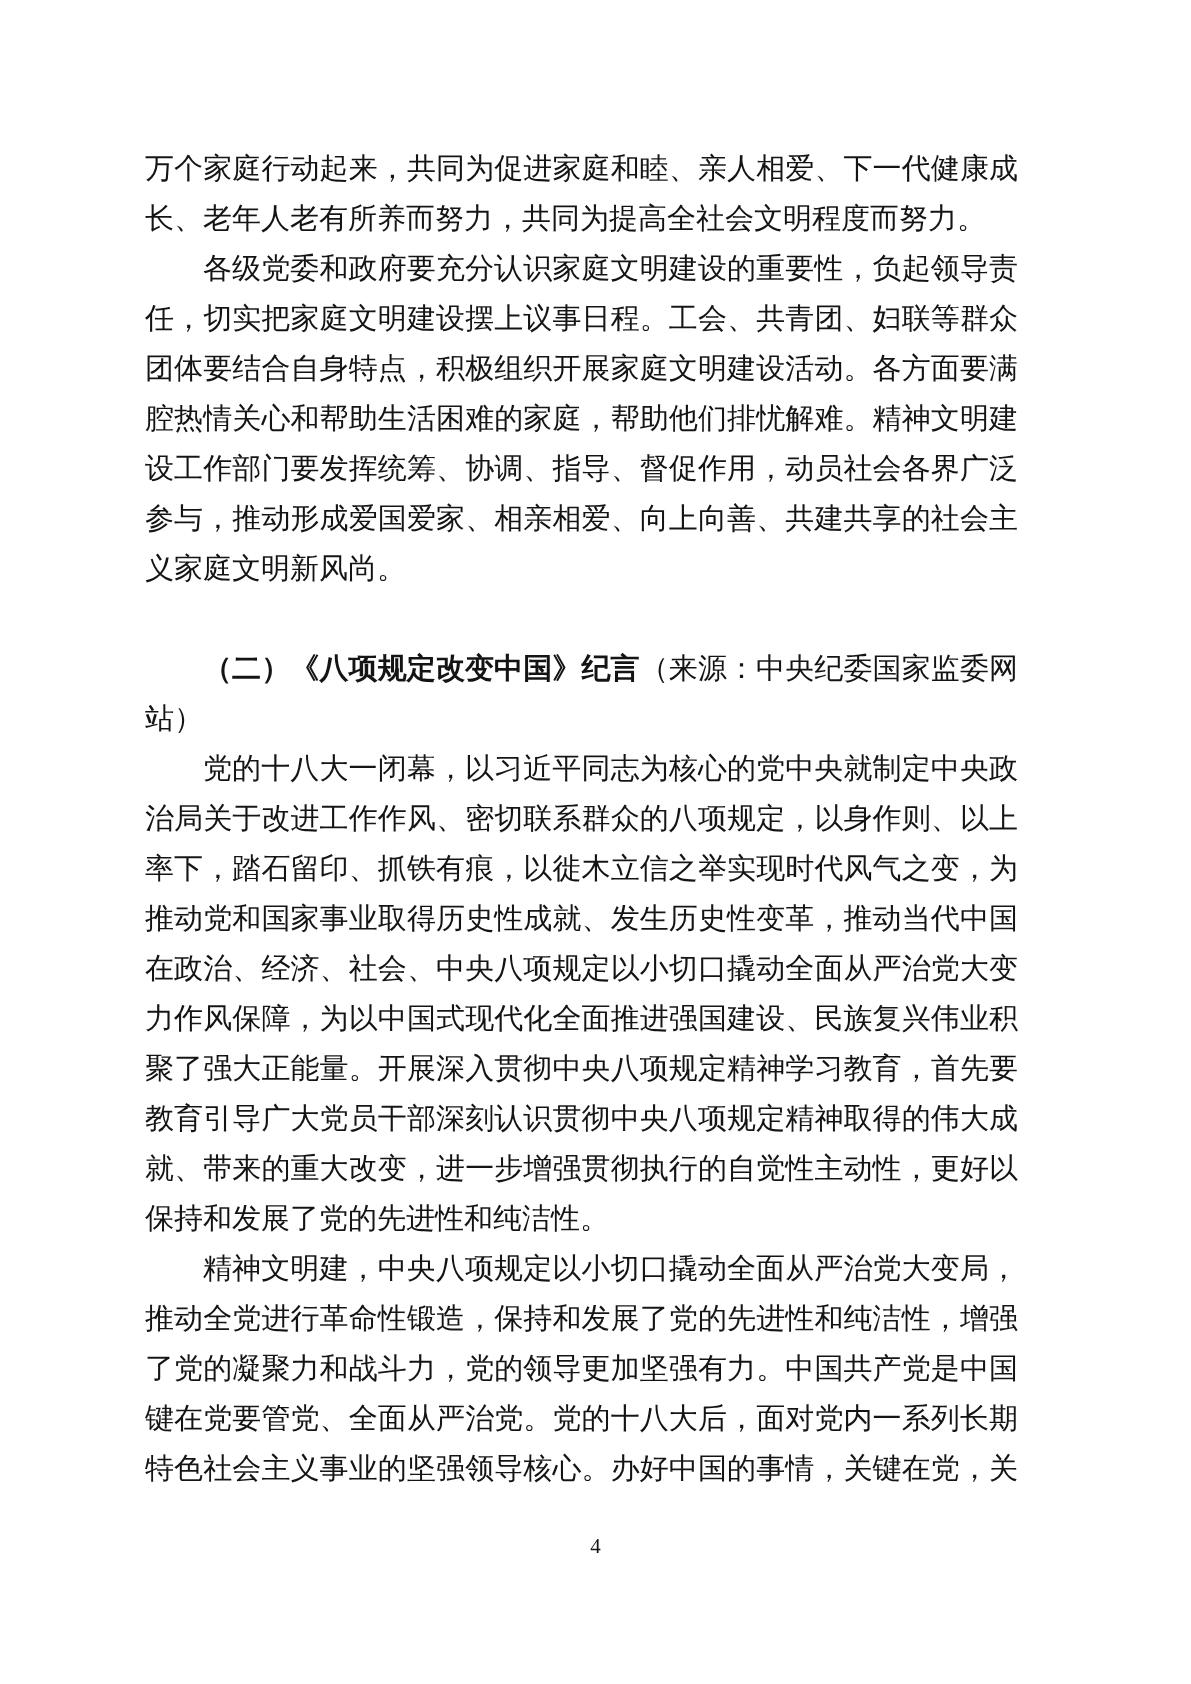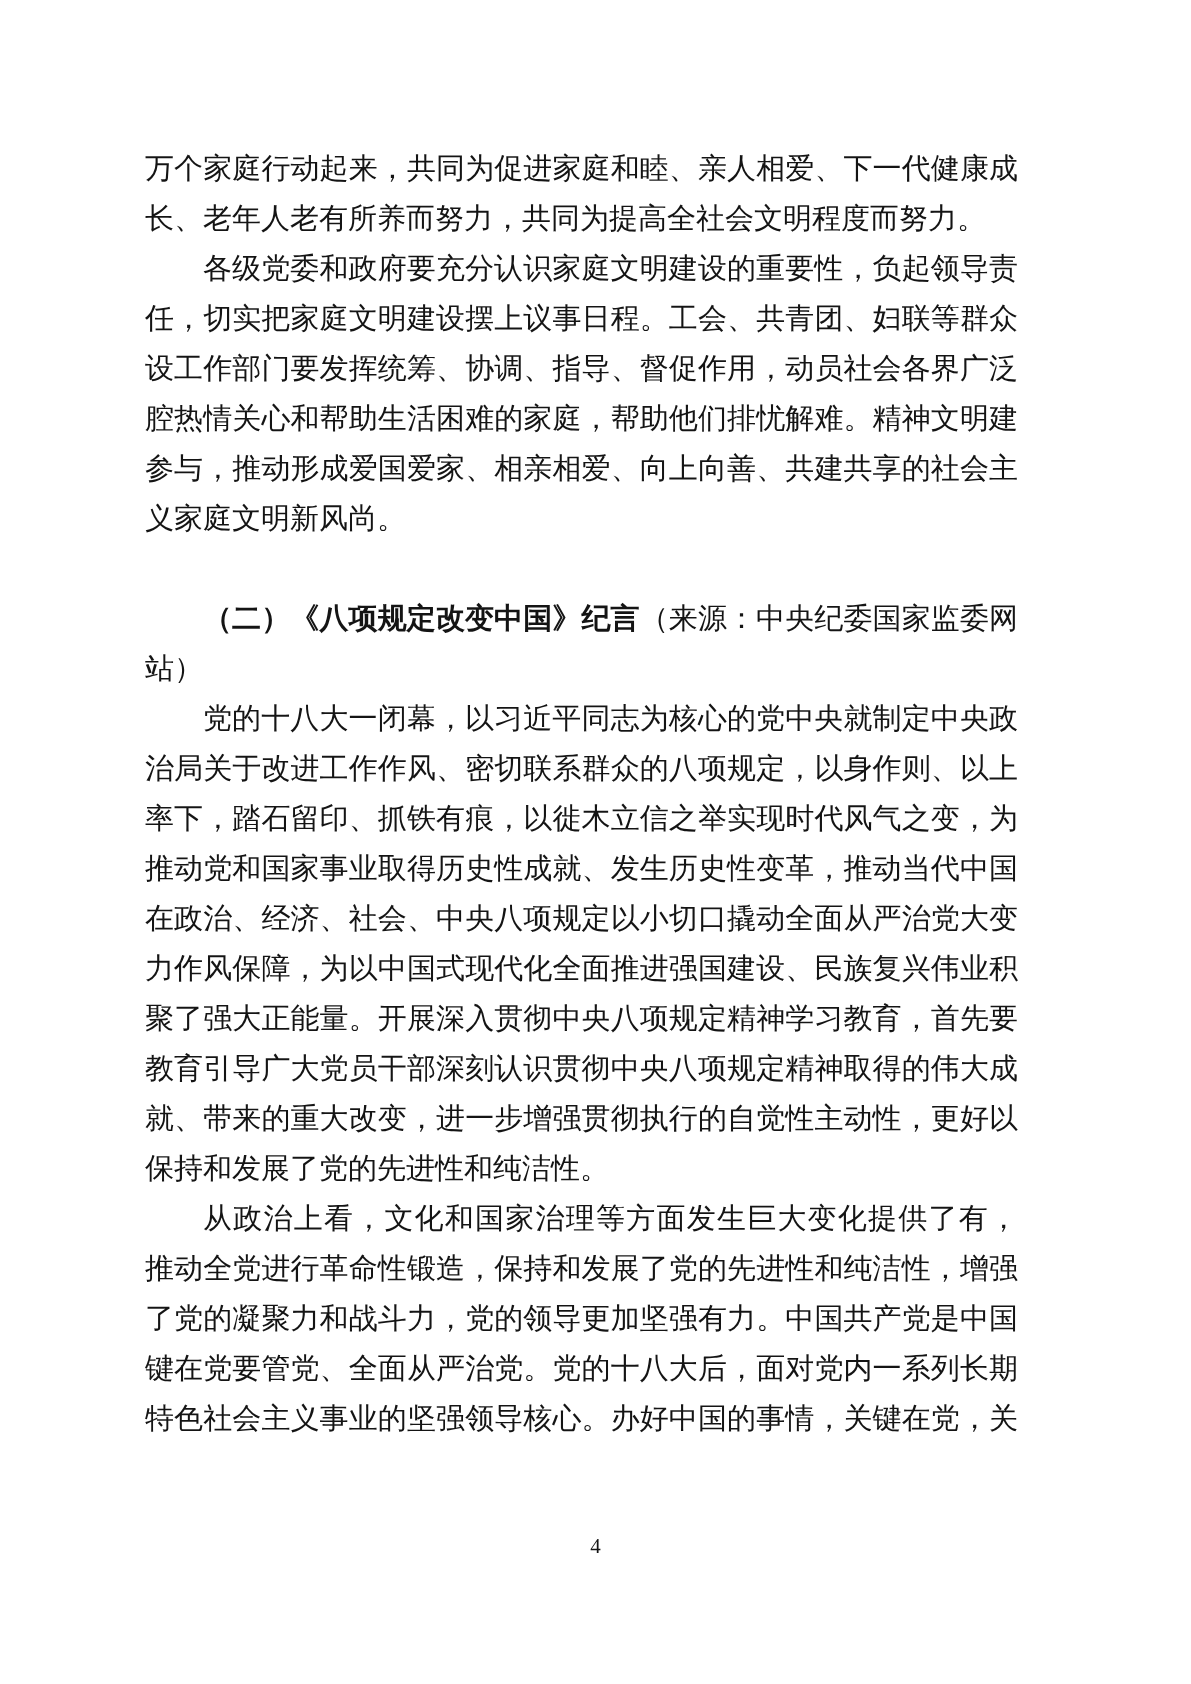--- a/index.html
+++ b/index.html
@@ -65,22 +65,23 @@
   <div class="content">
 
     <div>
       <div class="line">万个家庭行动起来，共同为促进家庭和睦、亲人相爱、下一代健康成</div>
       <div class="line last">长、老年人老有所养而努力，共同为提高全社会文明程度而努力。</div>
     </div>
 
     <div>
       <div class="line indent">各级党委和政府要充分认识家庭文明建设的重要性，负起领导责</div>
       <div class="line">任，切实把家庭文明建设摆上议事日程。工会、共青团、妇联等群众</div>
+      <div class="line">团体要结合自身特点，积极组织开展家庭文明建设活动。各方面要满</div>
+      <div class="line">腔热情关心和帮助生活困难的家庭，帮助他们排忧解难。精神文明建</div>
       <div class="line">设工作部门要发挥统筹、协调、指导、督促作用，动员社会各界广泛</div>
-      <div class="line">腔热情关心和帮助生活困难的家庭，帮助他们排忧解难。精神文明建</div>
       <div class="line">参与，推动形成爱国爱家、相亲相爱、向上向善、共建共享的社会主</div>
       <div class="line last">义家庭文明新风尚。</div>
     </div>
 
     <div>
       <div class="line indent heading-line heading-gap">
         <span>（二）《八项规定改变中国》纪言</span><span class="heading-source">（来源：中央纪委国家监委网</span>
       </div>
       <div class="line last">站）</div>
     </div>
@@ -92,21 +93,21 @@
       <div class="line">推动党和国家事业取得历史性成就、发生历史性变革，推动当代中国</div>
       <div class="line">在政治、经济、社会、中央八项规定以小切口撬动全面从严治党大变局</div>
       <div class="line">力作风保障，为以中国式现代化全面推进强国建设、民族复兴伟业积</div>
       <div class="line">聚了强大正能量。开展深入贯彻中央八项规定精神学习教育，首先要</div>
       <div class="line">教育引导广大党员干部深刻认识贯彻中央八项规定精神取得的伟大成</div>
       <div class="line">就、带来的重大改变，进一步增强贯彻执行的自觉性主动性，更好以</div>
       <div class="line last">保持和发展了党的先进性和纯洁性。</div>
     </div>
 
     <div>
-      <div class="line indent">从政治上看，文化和国家治理等方面发生巨大变化提供了有，</div>
+      <div class="line indent">精神文明建，中央八项规定以小切口撬动全面从严治党大变局，</div>
       <div class="line">推动全党进行革命性锻造，保持和发展了党的先进性和纯洁性，增强</div>
       <div class="line">了党的凝聚力和战斗力，党的领导更加坚强有力。中国共产党是中国</div>
       <div class="line">键在党要管党、全面从严治党。党的十八大后，面对党内一系列长期</div>
       <div class="line">特色社会主义事业的坚强领导核心。办好中国的事情，关键在党，关</div>
     </div>
 
   </div>
 
   <div class="pagenum">4</div>
 </div>

